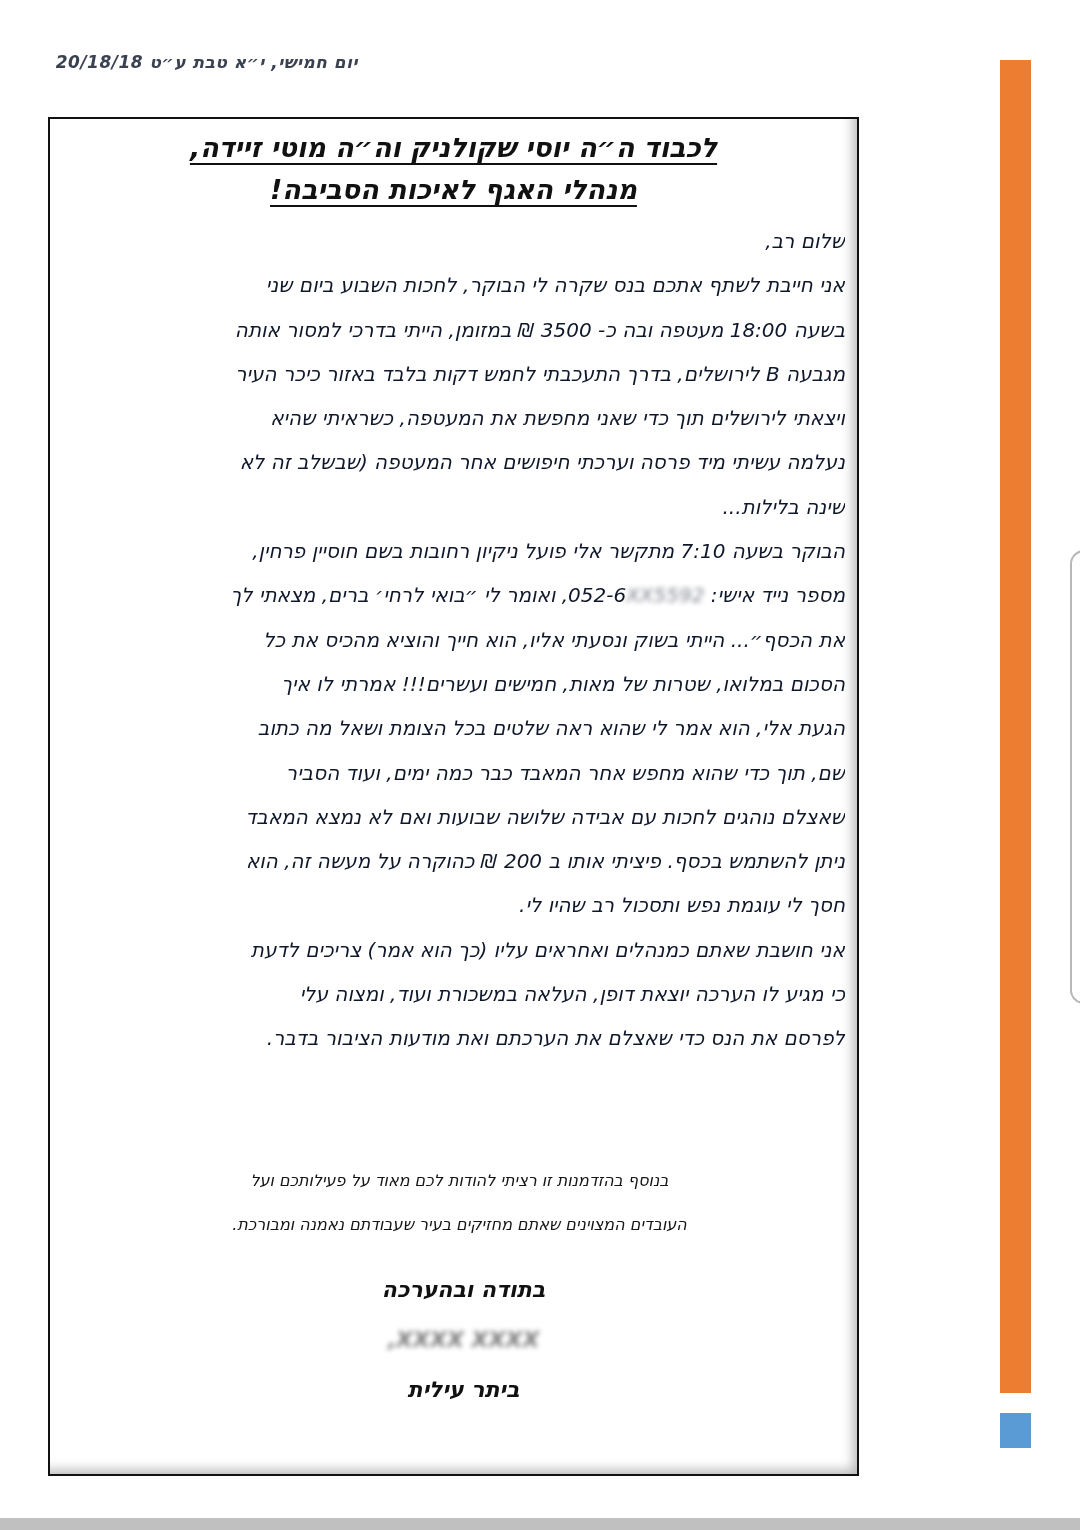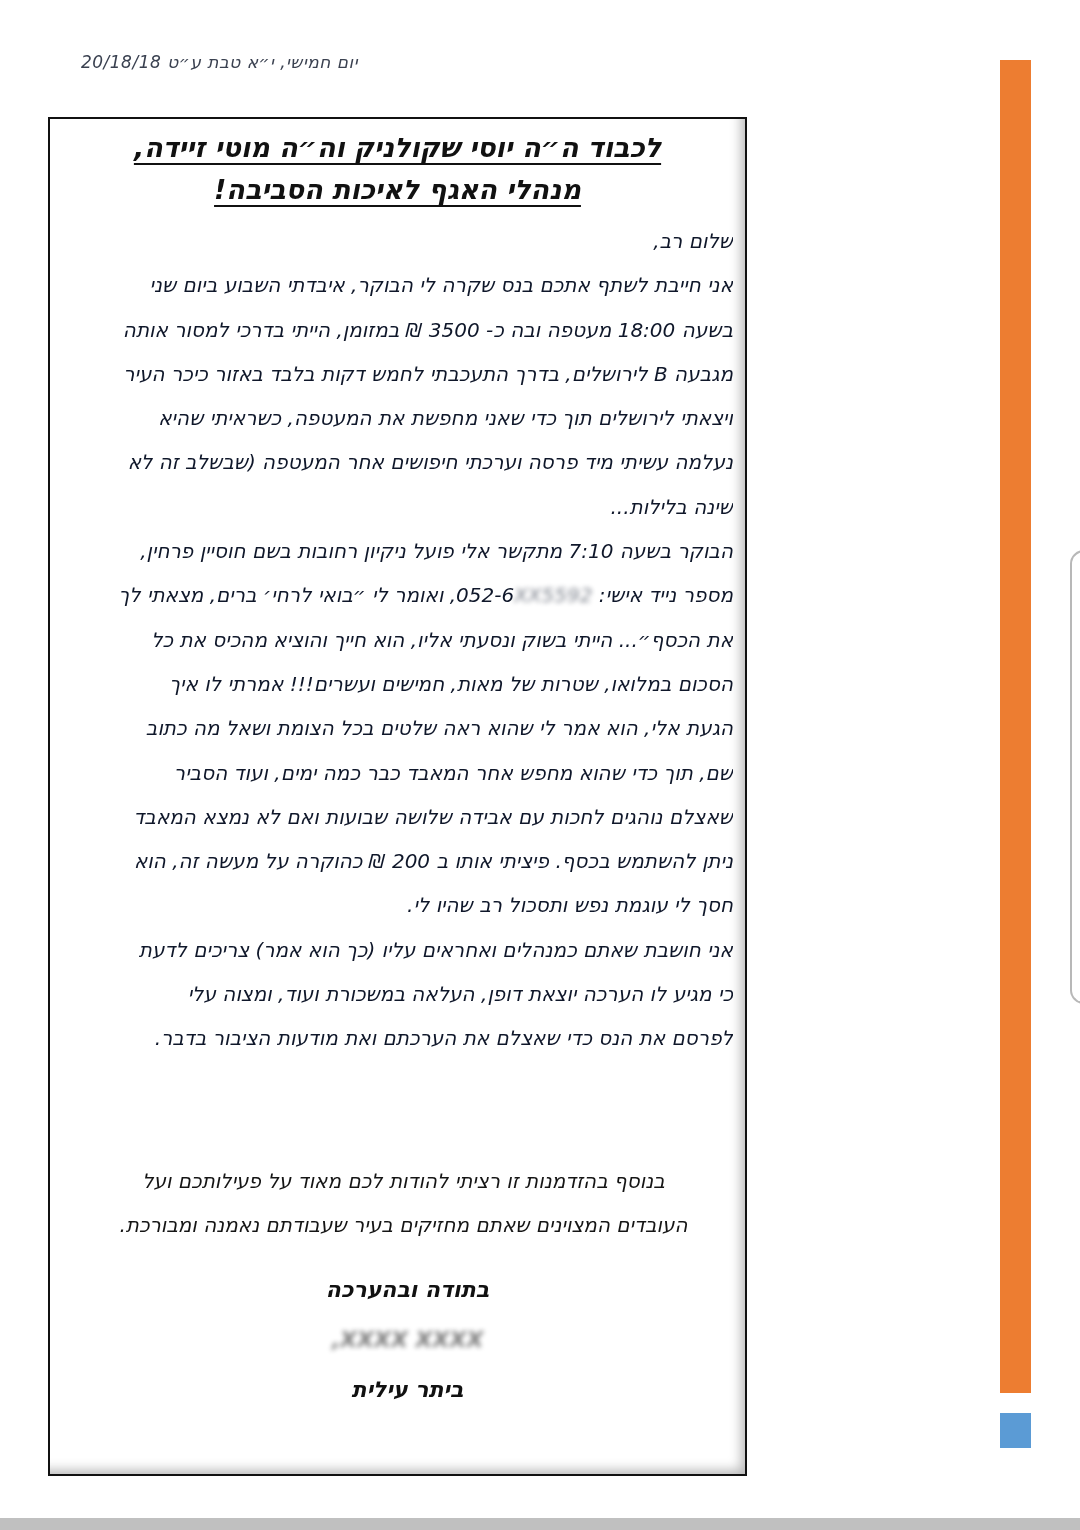--- a/index.html
+++ b/index.html
@@ -16,30 +16,30 @@
     }
     .page-date {
       position: absolute;
       top: 52px;
       left: 28px;
       width: 330px;
       direction: rtl;
       text-align: right;
       font-size: 17px;
       font-style: italic;
-      font-weight: normal;
+      font-weight: bold;
       color: #3a4150;
       letter-spacing: 0.5px;
       white-space: nowrap;
     }
     .letter-box {
       position: absolute;
       left: 48px;
       top: 117px;
-      width: 699px;
+      width: 811px;
       height: 1359px;
       border: 2px solid #111111;
       box-sizing: border-box;
       background: #ffffff;
       box-shadow: inset -10px -10px 12px -6px rgba(0,0,0,0.28);
       direction: rtl;
     }
     .title {
       position: absolute;
       top: 8px;
@@ -77,21 +77,21 @@
     .blurred {
       filter: blur(2.5px);
       opacity: 0.55;
       display: inline-block;
     }
     .closing {
       position: absolute;
       top: 1040px;
       left: 40px;
       right: 28px;
-      font-size: 20px;
+      font-size: 16px;
       font-style: italic;
       color: #151515;
       line-height: 44px;
       text-align: center;
     }
     .closing .line {
       display: block;
       white-space: nowrap;
     }
     .signature {
@@ -155,21 +155,21 @@
 
 <div class="letter-box">
   <div class="title">
     <div><span>לכבוד ה״ה יוסי שקולניק וה״ה מוטי זיידה,</span></div>
     <div><span>מנהלי האגף לאיכות הסביבה!</span></div>
   </div>
 
   <div class="body-text">
     <span class="line">שלום רב,</span>
 
-    <span class="line">אני חייבת לשתף אתכם בנס שקרה לי הבוקר, איבדתי השבוע ביום שני</span>
+    <span class="line">אני חייבת לשתף אתכם בנס שקרה לי הבוקר, לחכות השבוע ביום שני</span>
     <span class="line">בשעה 18:00 מעטפה ובה כ- 3500 ₪ במזומן, הייתי בדרכי למסור אותה</span>
     <span class="line">מגבעה B לירושלים, בדרך התעכבתי לחמש דקות בלבד באזור כיכר העיר</span>
     <span class="line">ויצאתי לירושלים תוך כדי שאני מחפשת את המעטפה, כשראיתי שהיא</span>
     <span class="line">נעלמה עשיתי מיד פרסה וערכתי חיפושים אחר המעטפה (שבשלב זה לא</span>
     <span class="line">שינה בלילות...</span>
 
     <span class="line">הבוקר בשעה 7:10 מתקשר אלי פועל ניקיון רחובות בשם חוסיין פרחין,</span>
     <span class="line">
       <span>מספר נייד אישי: </span><span class="blurred" dir="ltr">XX5592</span><span dir="ltr">052-6</span><span>, ואומר לי ״בואי לרחי׳ ברים, מצאתי לך</span>
     </span>

